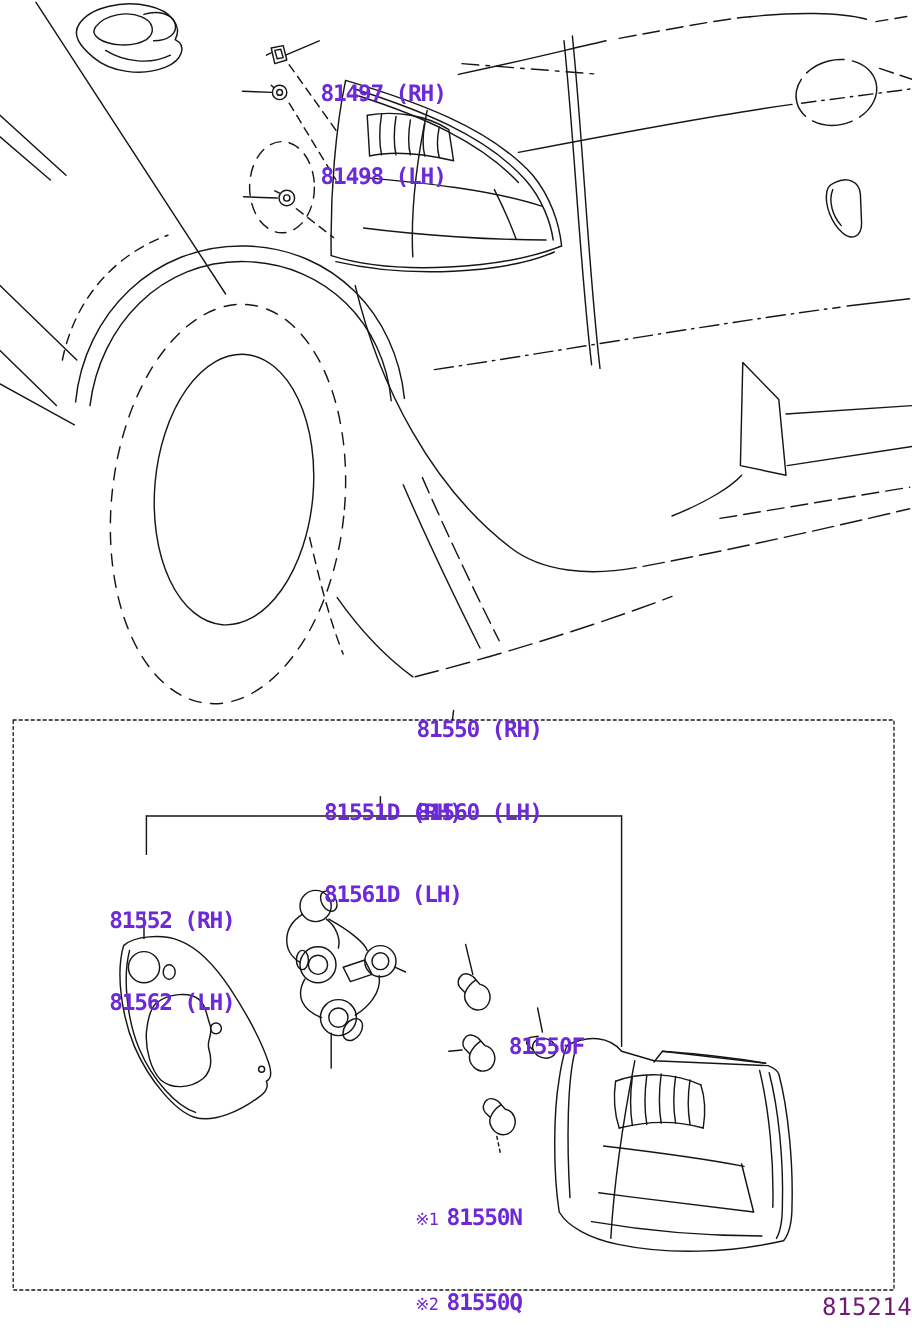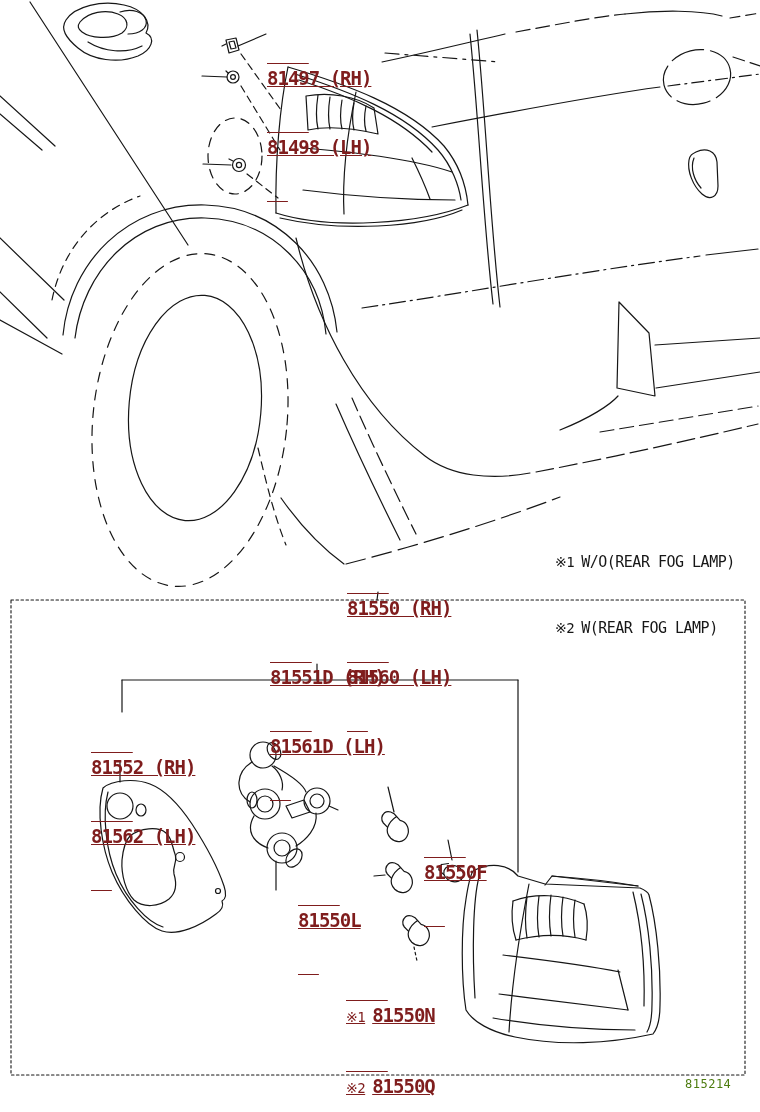--- a/index.html
+++ b/index.html
@@ -3,27 +3,27 @@
 <meta charset="utf-8">
 <style>
   html,body{margin:0;padding:0;background:#ffffff;}
   .stage{
     position:relative;width:760px;height:1112px;background:#fff;
     font-family:"DejaVu Sans Mono","DejaVu Sans",monospace;overflow:hidden;
   }
   .art{position:absolute;left:0;top:0;}
   .plabel{
     position:absolute;font-weight:bold;font-size:19px;line-height:23px;
-    letter-spacing:-1px;color:#7f1d1d;white-space:pre;text-decoration:underline;
+    letter-spacing:-1px;color:#6d28d9;white-space:pre;
   }
   .note{
     position:absolute;font-size:15px;line-height:22px;letter-spacing:-0.5px;
     color:#171717;white-space:pre;
   }
-  .code{position:absolute;font-size:12px;color:#4d7c0f;letter-spacing:0.5px;}
+  .code{position:absolute;font-size:20px;color:#701a75;letter-spacing:0.5px;}
   .nprefix{font-size:14px;font-weight:normal;letter-spacing:-0.5px;margin-right:7px;}
 </style>
 </head>
 <body>
 
 <div class="stage">
 
   <svg class="art" width="760" height="1112" viewBox="0 0 760 1112" fill="none" stroke="#161616" stroke-width="1.2" stroke-linecap="round" stroke-linejoin="round">
 
     <g>
@@ -227,24 +227,20 @@
     </g>
   </svg>
 
   <div class="plabel" style="left:267px;top:21px">
     <div>81497 (RH)</div>
     <div>81498 (LH)</div>
   </div>
 
 
 
-  <div class="note" style="left:555px;top:507px">
-    <div><span class="nprefix">※1</span><span>W/O(REAR FOG LAMP)</span></div>
-    <div><span class="nprefix">※2</span><span>W(REAR FOG LAMP)</span></div>
-  </div>
 
   <div class="plabel" style="left:347px;top:551px">
     <div>81550 (RH)</div>
     <div>81560 (LH)</div>
   </div>
 
   <div class="plabel" style="left:270px;top:620px">
     <div>81551D (RH)</div>
     <div>81561D (LH)</div>
   </div>
@@ -252,23 +248,20 @@
   <div class="plabel" style="left:91px;top:710px">
     <div>81552 (RH)</div>
     <div>81562 (LH)</div>
   </div>
 
 
   <div class="plabel" style="left:424px;top:815px">
     <div>81550F</div>
   </div>
 
-  <div class="plabel" style="left:298px;top:863px">
-    <div>81550L</div>
-  </div>
 
 
   <div class="plabel" style="left:346px;top:958px">
     <div><span class="nprefix">※1</span><span>81550N</span></div>
     <div><span class="nprefix">※2</span><span>81550Q</span></div>
   </div>
 
   <div class="code" style="left:685px;top:1077px">815214</div>
 
 </div>

